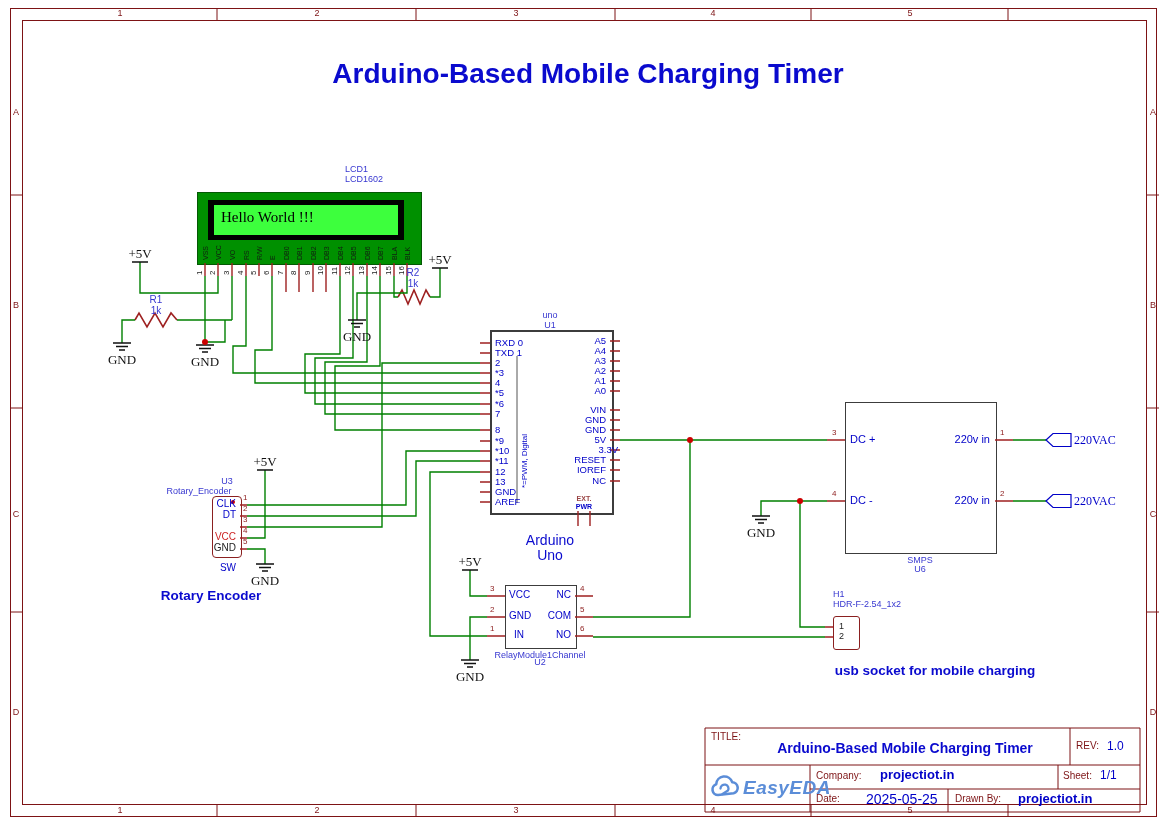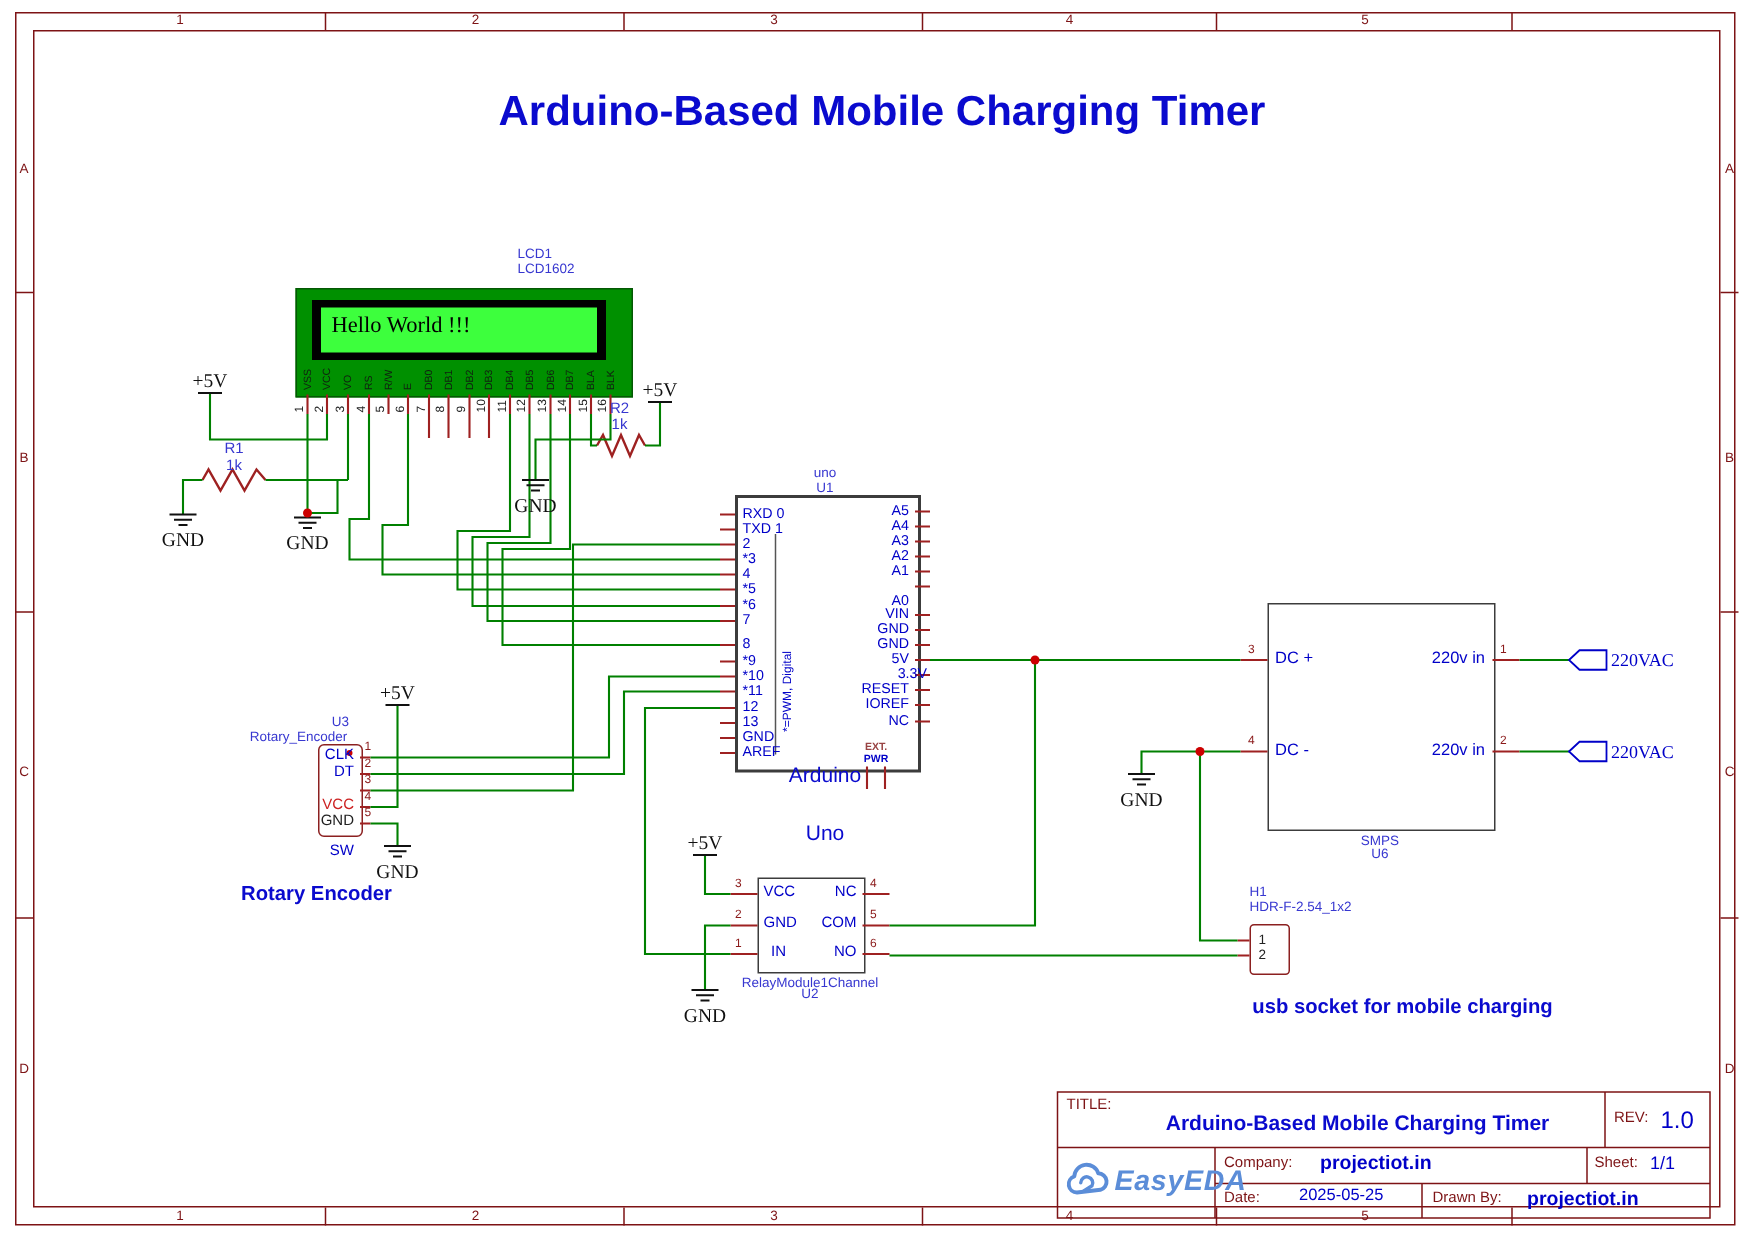--- a/index.html
+++ b/index.html
@@ -182,33 +182,33 @@
   <span class="t pin9" style="left:495px;top:456px;">*11</span>
   <span class="t pin9" style="left:495px;top:467px;">12</span>
   <span class="t pin9" style="left:495px;top:477px;">13</span>
   <span class="t pin9" style="left:495px;top:487px;">GND</span>
   <span class="t pin9" style="left:495px;top:497px;">AREF</span>
   <span class="t r pin9" style="left:530px;top:336px;width:76px;">A5</span>
   <span class="t r pin9" style="left:530px;top:346px;width:76px;">A4</span>
   <span class="t r pin9" style="left:530px;top:356px;width:76px;">A3</span>
   <span class="t r pin9" style="left:530px;top:366px;width:76px;">A2</span>
   <span class="t r pin9" style="left:530px;top:376px;width:76px;">A1</span>
-  <span class="t r pin9" style="left:530px;top:396px;width:76px;">A0</span>
+  <span class="t r pin9" style="left:530px;top:386px;width:76px;">A0</span>
   <span class="t r pin9" style="left:530px;top:405px;width:76px;">VIN</span>
   <span class="t r pin9" style="left:530px;top:415px;width:76px;">GND</span>
   <span class="t r pin9" style="left:530px;top:425px;width:76px;">GND</span>
   <span class="t r pin9" style="left:530px;top:435px;width:76px;">5V</span>
   <span class="t r pin9" style="left:542px;top:445px;width:76px;">3.3V</span>
   <span class="t r pin9" style="left:530px;top:455px;width:76px;">RESET</span>
   <span class="t r pin9" style="left:530px;top:465px;width:76px;">IOREF</span>
   <span class="t r pin9" style="left:530px;top:476px;width:76px;">NC</span>
   <span class="t vt" style="left:521px;top:488px;font-size:8px;color:#0000c8;">*=PWM, Digital</span>
   <span class="t c" style="left:572px;top:495px;width:24px;font-size:7px;color:#994444;font-weight:bold;">EXT.</span>
   <span class="t c" style="left:572px;top:503px;width:24px;font-size:7px;color:#0000c8;font-weight:bold;">PWR</span>
-  <span class="t c bigblue" style="left:500px;top:509px;width:100px;font-size:14px;">Arduino</span>
+  <span class="t c bigblue" style="left:500px;top:533px;width:100px;font-size:14px;">Arduino</span>
   <span class="t c bigblue" style="left:500px;top:548px;width:100px;font-size:14px;">Uno</span>
 
   <span class="t c ref" style="left:207px;top:477px;width:40px;">U3</span>
   <span class="t c ref" style="left:158px;top:487px;width:82px;">Rotary_Encoder</span>
   <span class="t r pin10" style="left:206px;top:499px;width:30px;">CLK</span>
   <span class="t r pin10" style="left:206px;top:510px;width:30px;">DT</span>
   <span class="t r pin10" style="left:206px;top:521px;width:30px;margin-top:42px;">SW</span>
   <span class="t r" style="left:206px;top:532px;width:30px;font-size:10px;color:#cc2222;">VCC</span>
   <span class="t r" style="left:206px;top:543px;width:30px;font-size:10px;color:#222;">GND</span>
   <span class="t numr" style="left:243px;top:494px;">1</span>
@@ -248,27 +248,27 @@
 
   <span class="t ref" style="left:833px;top:590px;">H1</span>
   <span class="t ref" style="left:833px;top:600px;">HDR-F-2.54_1x2</span>
   <span class="t" style="left:839px;top:622px;font-size:9px;color:#222;">1</span>
   <span class="t" style="left:839px;top:632px;font-size:9px;color:#222;">2</span>
   <div class="t c bigblue bold" style="left:810px;top:664px;width:250px;font-size:13.5px;">usb socket for mobile charging</div>
 
   <span class="t dred" style="left:711px;top:732px;font-size:10px;">TITLE:</span>
   <div class="t c bigblue bold" style="left:740px;top:741px;width:330px;font-size:14px;">Arduino-Based Mobile Charging Timer</div>
   <span class="t dred" style="left:1076px;top:741px;font-size:10px;">REV:</span>
-  <span class="t blue" style="left:1107px;top:740px;font-size:16px;">1.0</span>
+  <span class="t blue" style="left:1107px;top:740px;font-size:12px;">1.0</span>
   <span class="t dred" style="left:816px;top:771px;font-size:10px;">Company:</span>
   <span class="t blue bold" style="left:880px;top:768px;font-size:13px;">projectiot.in</span>
   <span class="t dred" style="left:1063px;top:771px;font-size:10px;text-align:center;">Sheet:</span>
   <span class="t blue" style="left:1100px;top:769px;font-size:12px;">1/1</span>
   <span class="t dred" style="left:816px;top:794px;font-size:10px;">Date:</span>
-  <span class="t blue" style="left:866px;top:792px;font-size:11px;">2025-05-25</span>
+  <span class="t blue" style="left:866px;top:792px;font-size:14px;">2025-05-25</span>
   <span class="t dred" style="left:955px;top:794px;font-size:10px;">Drawn By:</span>
   <span class="t blue bold" style="left:1018px;top:792px;font-size:13px;">projectiot.in</span>
 
   <div class="t" style="left:710px;top:772px;width:100px;height:36px;">
     <svg width="32" height="28" viewBox="0 0 32 28" style="position:absolute;left:0;top:2px;">
       <path d="M8 21 a5.5 5.5 0 0 1 -1.8-10.7 A8.2 8.2 0 0 1 22.2 8.2 a5.6 5.6 0 0 1 1.4 11 z" fill="none" stroke="#5b8dd8" stroke-width="2.6" stroke-linejoin="round"></path>
       <path d="M10.5 14.5 a4 4 0 1 1 7.5 2 l-5.5 3.5" fill="none" stroke="#5b8dd8" stroke-width="2.3" stroke-linecap="round"></path>
     </svg>
     <span style="position:absolute;left:33px;top:6px;font-size:19px;font-weight:bold;font-style:italic;color:#5b8dd8;letter-spacing:0.5px;">EasyEDA</span>
   </div>

